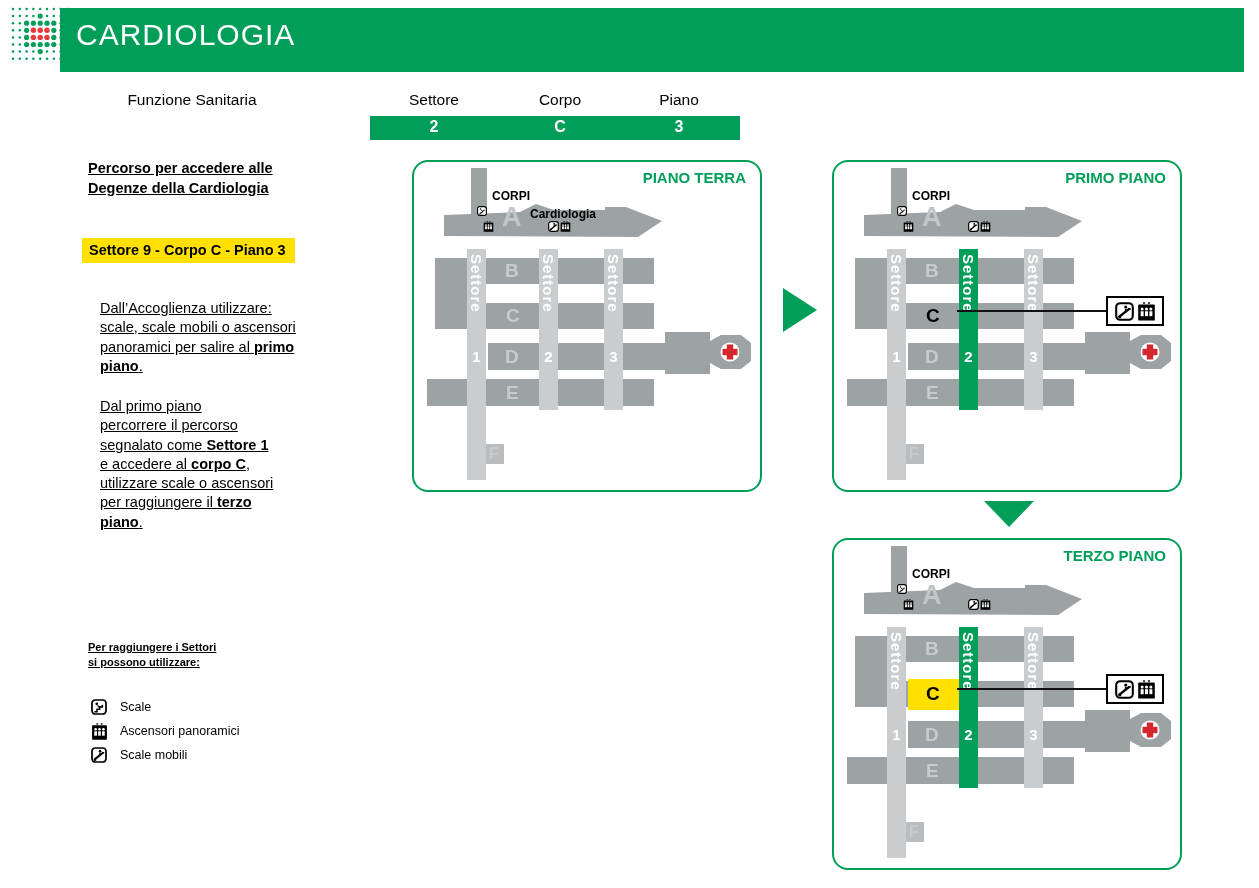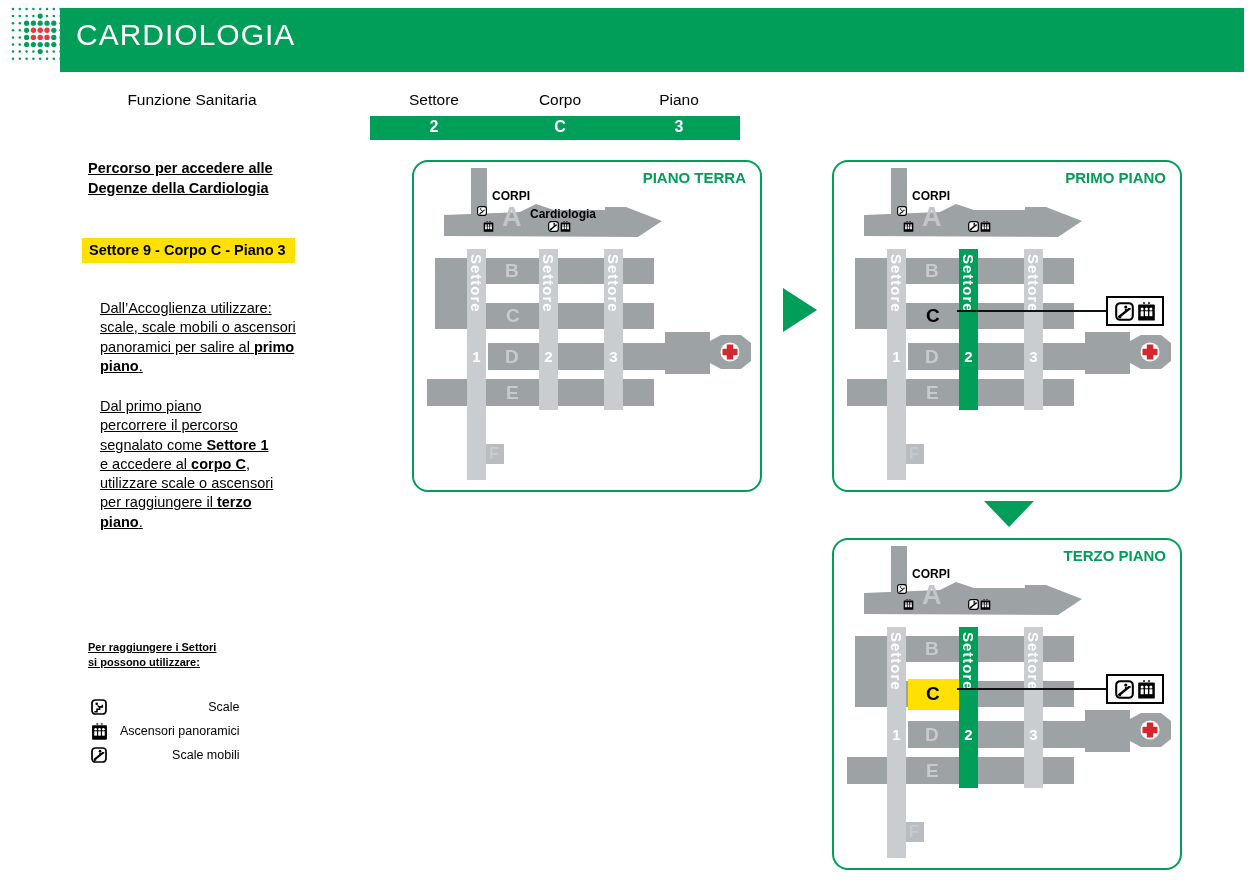--- a/index.html
+++ b/index.html
@@ -16,21 +16,21 @@
   .green-bar{position:absolute;top:116px;height:24px;background:var(--green);color:#fff;font-weight:bold;font-size:16px;}
   .bar-value{position:absolute;top:2px;text-align:center;width:110px;}
 
   
   .preline{white-space:pre-line;text-decoration:underline;}
   .route-intro{position:absolute;left:88px;top:159px;width:230px;font-weight:bold;font-size:14.5px;line-height:1.35;}
   .route-highlight{position:absolute;left:82px;top:238px;background:var(--yellow);padding:4px 9px 5px 7px;font-weight:bold;font-size:14.5px;}
   .route-step{position:absolute;left:88px;width:235px;font-size:14.5px;line-height:1.33;margin-left:12px;}
   .legend-title{position:absolute;left:88px;top:640px;width:230px;font-weight:bold;font-size:11px;line-height:1.35;}
   .legend{position:absolute;left:91px;top:695px;}
-  .legend-item{display:flex;align-items:center;height:24px;justify-content:space-between;}
+  .legend-item{display:flex;align-items:center;height:24px;}
   .legend-item .li-icon{width:22px;display:flex;align-items:center;}
   .legend-item .li-label{font-size:12.5px;margin-left:7px;}
 
   
   .arrow-right{position:absolute;left:783px;top:288px;width:0;height:0;
       border-left:34px solid var(--green);border-top:22px solid transparent;border-bottom:22px solid transparent;}
   .arrow-down{position:absolute;left:984px;top:501px;width:0;height:0;
       border-top:26px solid var(--green);border-left:25px solid transparent;border-right:25px solid transparent;}
 
   

